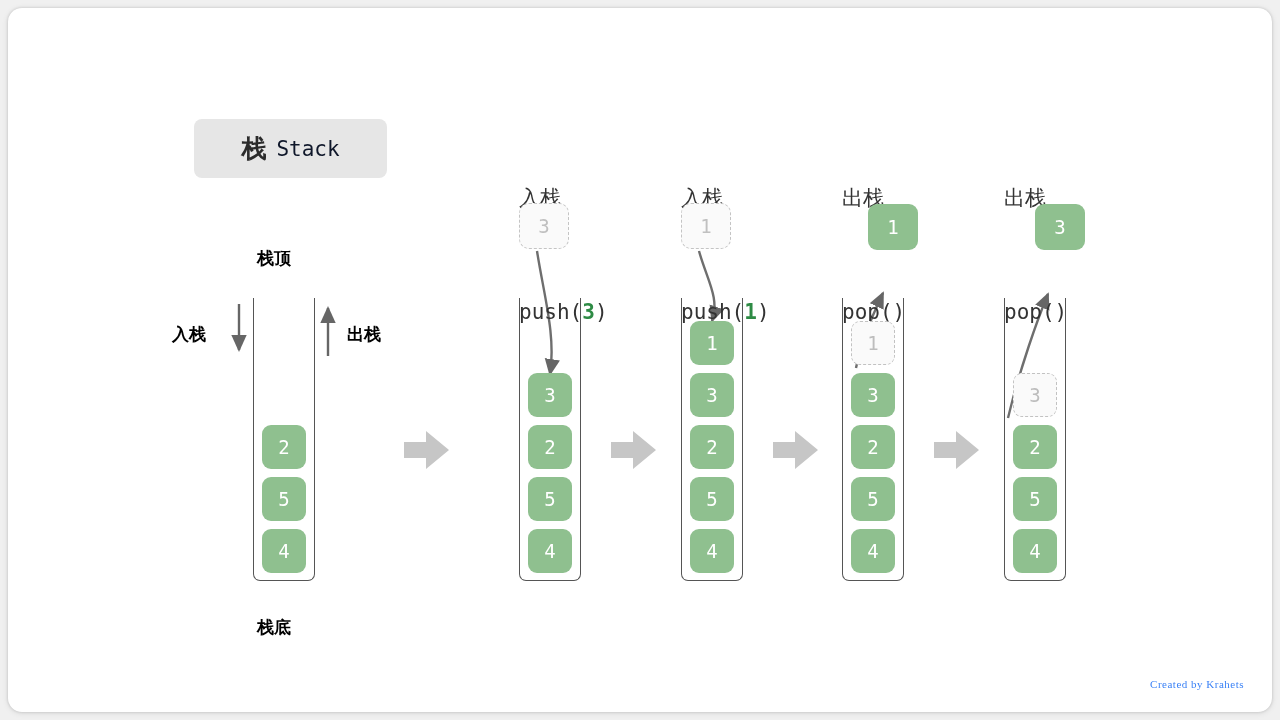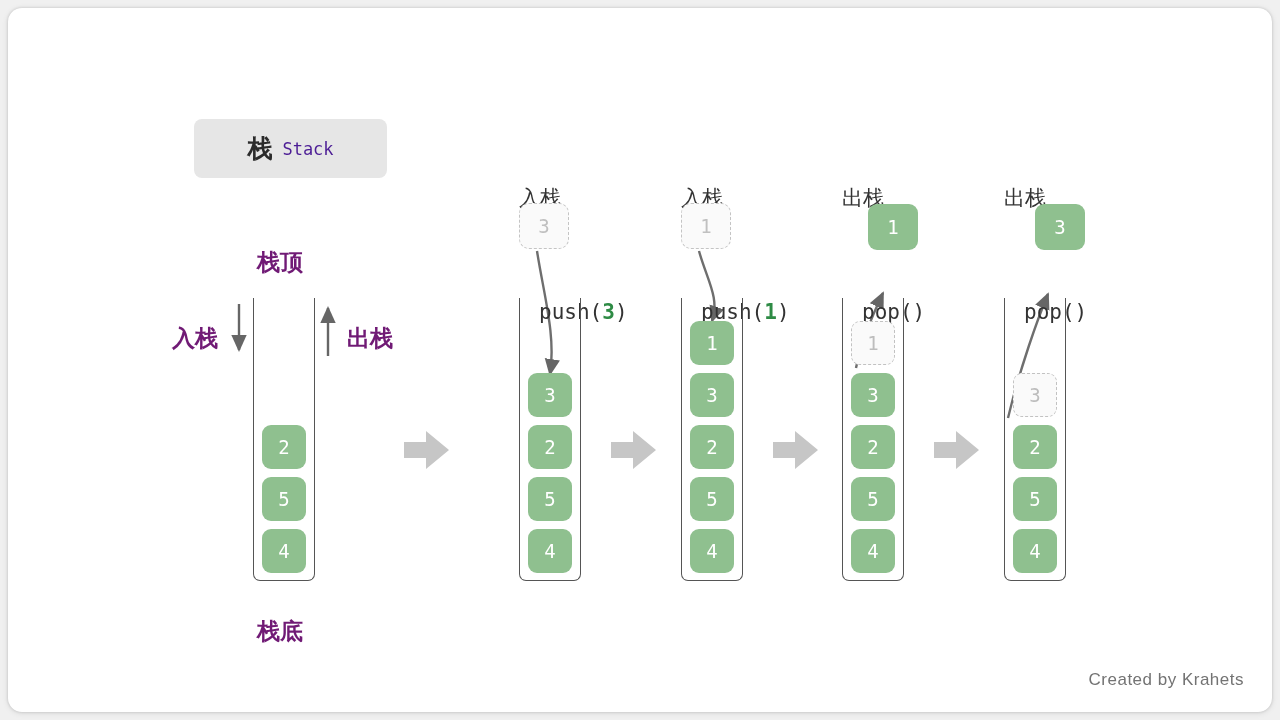--- a/index.html
+++ b/index.html
@@ -32,29 +32,29 @@
     border-radius: 8px;
     display: flex; align-items: center; justify-content: center;
     white-space: pre;
   }
   .title-chip .t-cn {
     font-family: "Liberation Sans", "DejaVu Sans", sans-serif;
     font-size: 25px; font-weight: 700; color: #2b2b2b;
   }
   .title-chip .t-en {
     font-family: "DejaVu Sans Mono", "Liberation Mono", monospace;
-    font-size: 17px; font-weight: 400; color: #4c1d95;
+    font-size: 21px; font-weight: 400; color: #0f172a;
     margin-left: 10px;
   }
 
   
   .cn-bold {
     position: absolute;
     font-family: "Liberation Sans", "DejaVu Sans", sans-serif;
-    font-size: 23px; font-weight: 700; color: #701a75;
+    font-size: 17px; font-weight: 700; color: #000000;
     white-space: nowrap;
   }
 
   
   .stack-box {
     position: absolute;
     width: 62px;
     border-left: 1.6px solid #555;
     border-right: 1.6px solid #555;
     border-bottom: 1.6px solid #555;
@@ -117,32 +117,32 @@
     line-height: 38px;
   }
   .col-head .op {
     display: block;
     font-family: "Liberation Sans", "DejaVu Sans", sans-serif;
     font-size: 21px; color: #333333;
   }
   .col-head .fn {
     display: block;
     font-family: "DejaVu Sans Mono", "Liberation Mono", monospace;
-    font-size: 21px; color: #333333; padding-left: 20px;
+    font-size: 21px; color: #333333;
   }
   .col-head .fn .arg { color: #2e8b45; font-weight: 700; }
 
   
   #overlay { position: absolute; left: 0; top: 0; width: 1264px; height: 704px; }
 
   .footer {
     position: absolute;
     right: 28px; bottom: 22px;
-    font-family: Liberation Sans, sans-serif;
-    font-size: 17px; color: #737373;
+    font-family: Liberation Serif, serif;
+    font-size: 11px; color: #3b82f6;
     letter-spacing: 0.5px;
     white-space: nowrap;
   }
 </style>
 </head>
 <body>
 
 <div id="root">
   <div class="card">
 

